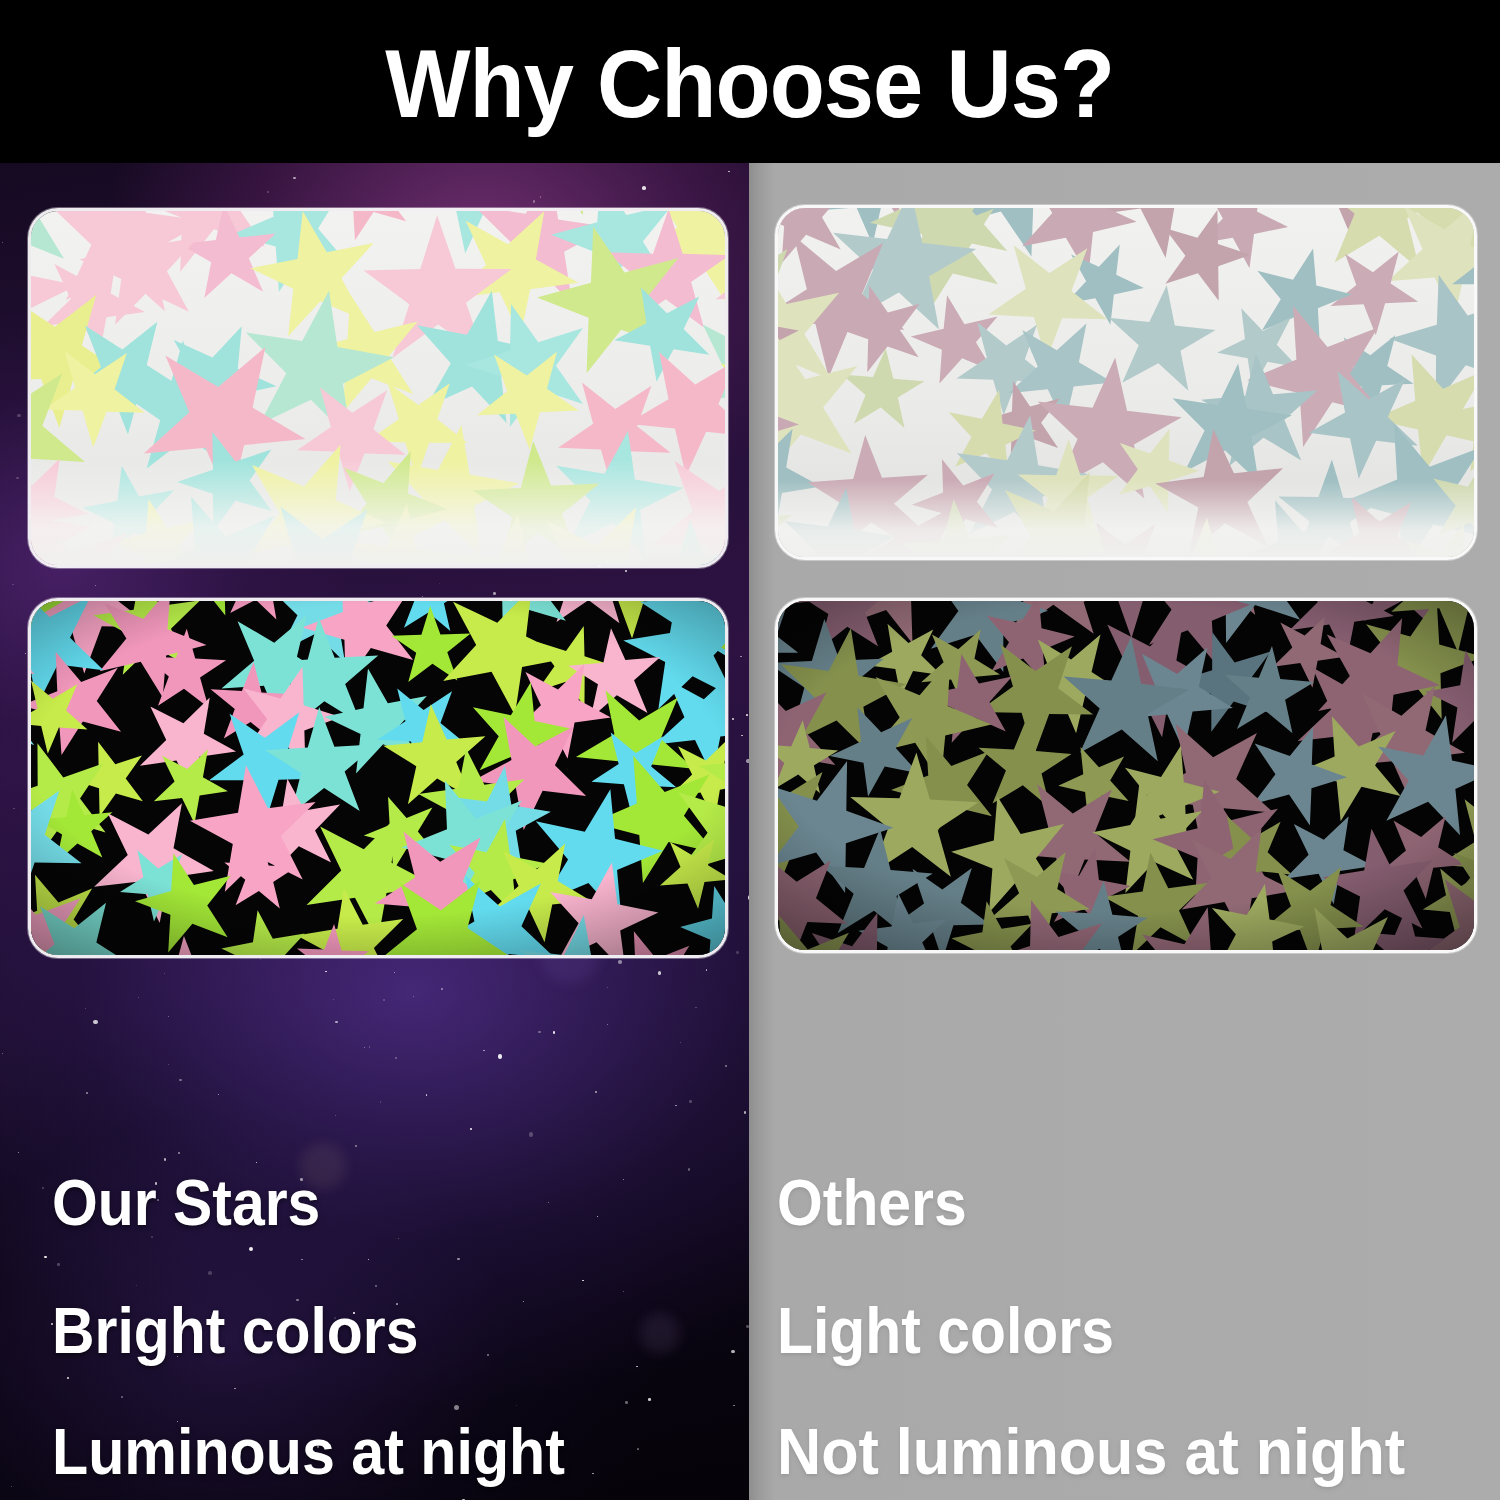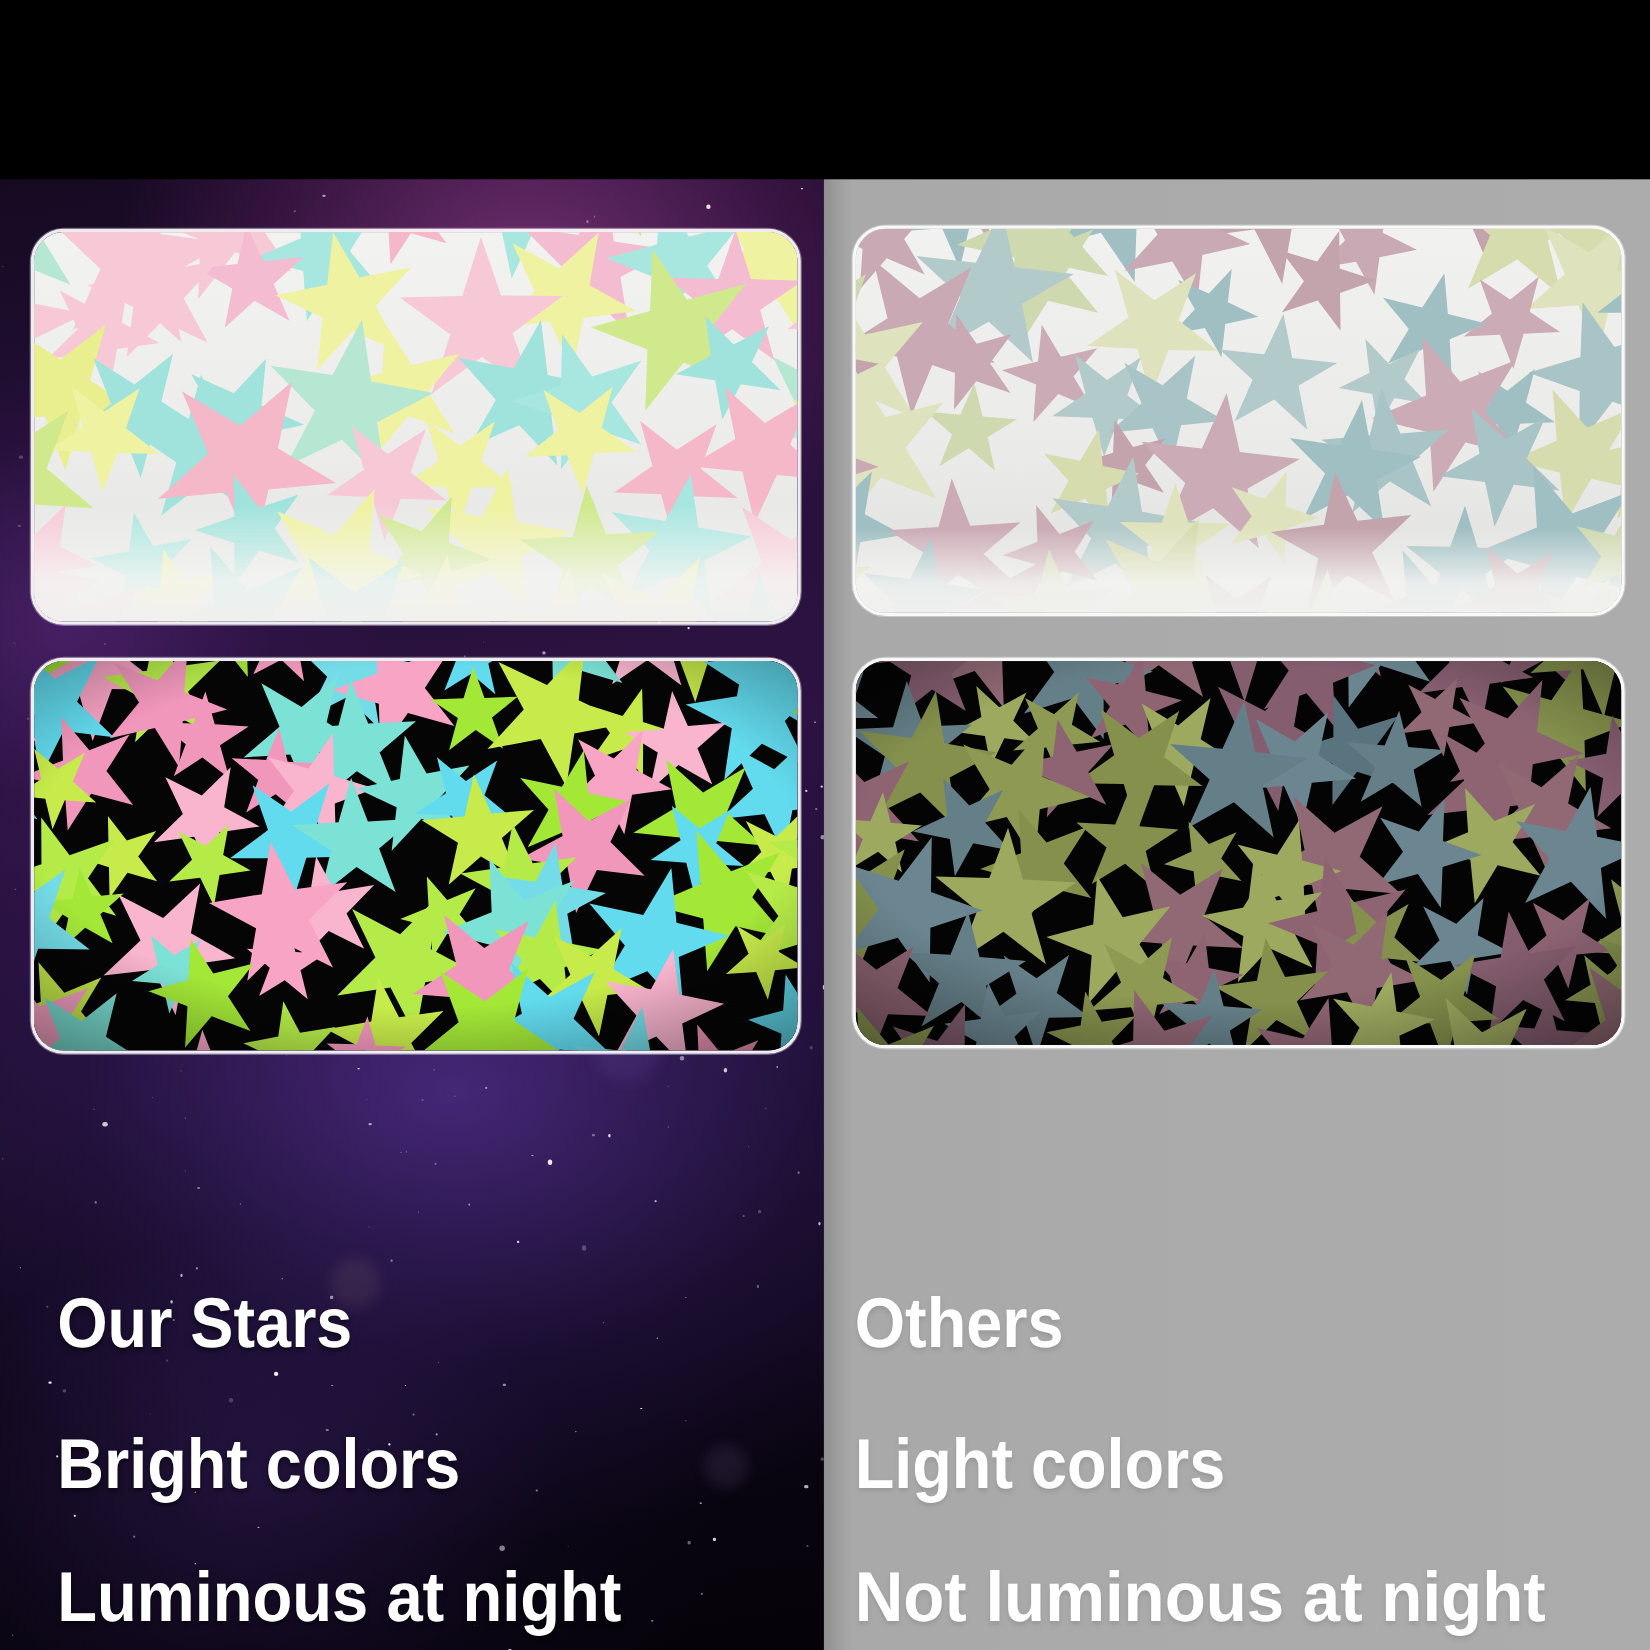--- a/index.html
+++ b/index.html
@@ -80,20 +80,23 @@
 
   
   #right-list .f2 { font-size:64px; transform:scaleX(0.955); }
   #left-list  .f2 { transform:scaleX(0.925); }
 </style>
 </head>
 <body>
 
 <div id="page">
 
+  <div id="header">
+    <div id="header-title">Why Choose Us?</div>
+  </div>
 
   <div id="col-left">
     <div id="left-sky">
         <div class="sky-dot" style="width: 1.16098px; height: 1.16098px; left: 607.044px; top: 860.692px; opacity: 0.5;"></div>
         <div class="sky-dot" style="width: 1.80047px; height: 1.80047px; left: 410.891px; top: 727.335px; opacity: 0.59;"></div>
         <div class="sky-dot" style="width: 1.16232px; height: 1.16232px; left: 340.891px; top: 528.297px; opacity: 0.33;"></div>
         <div class="sky-dot" style="width: 1.87391px; height: 1.87391px; left: 694.994px; top: 843.621px; opacity: 0.24;"></div>
         <div class="sky-dot" style="width: 1.19687px; height: 1.19687px; left: 338.567px; top: 388.301px; opacity: 0.49;"></div>
         <div class="sky-dot" style="width: 2.18063px; height: 2.18063px; left: 143.102px; top: 163.701px; opacity: 0.69;"></div>
         <div class="sky-dot" style="width: 2.21455px; height: 2.21455px; left: 150.513px; top: 1073.18px; opacity: 0.21;"></div>

